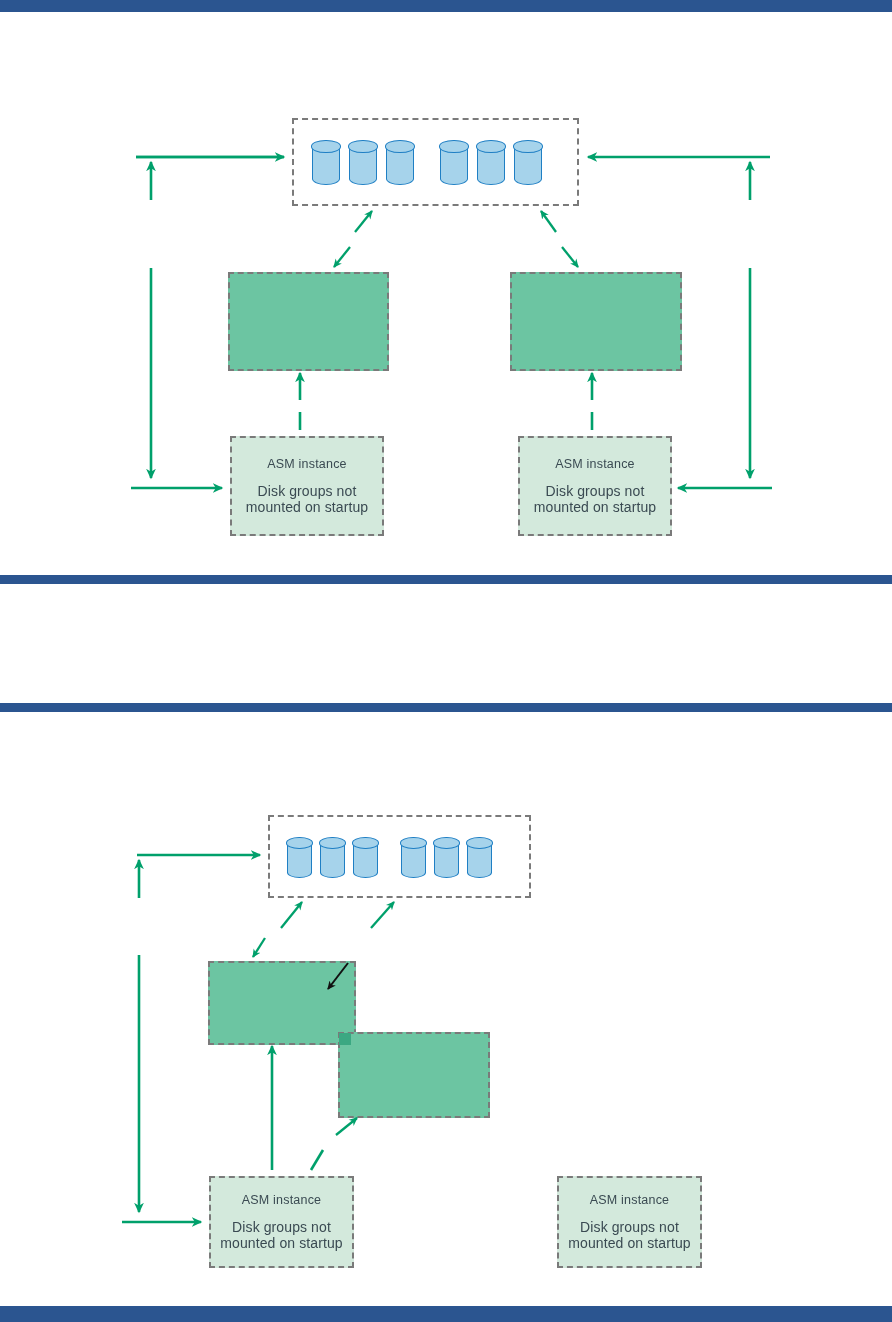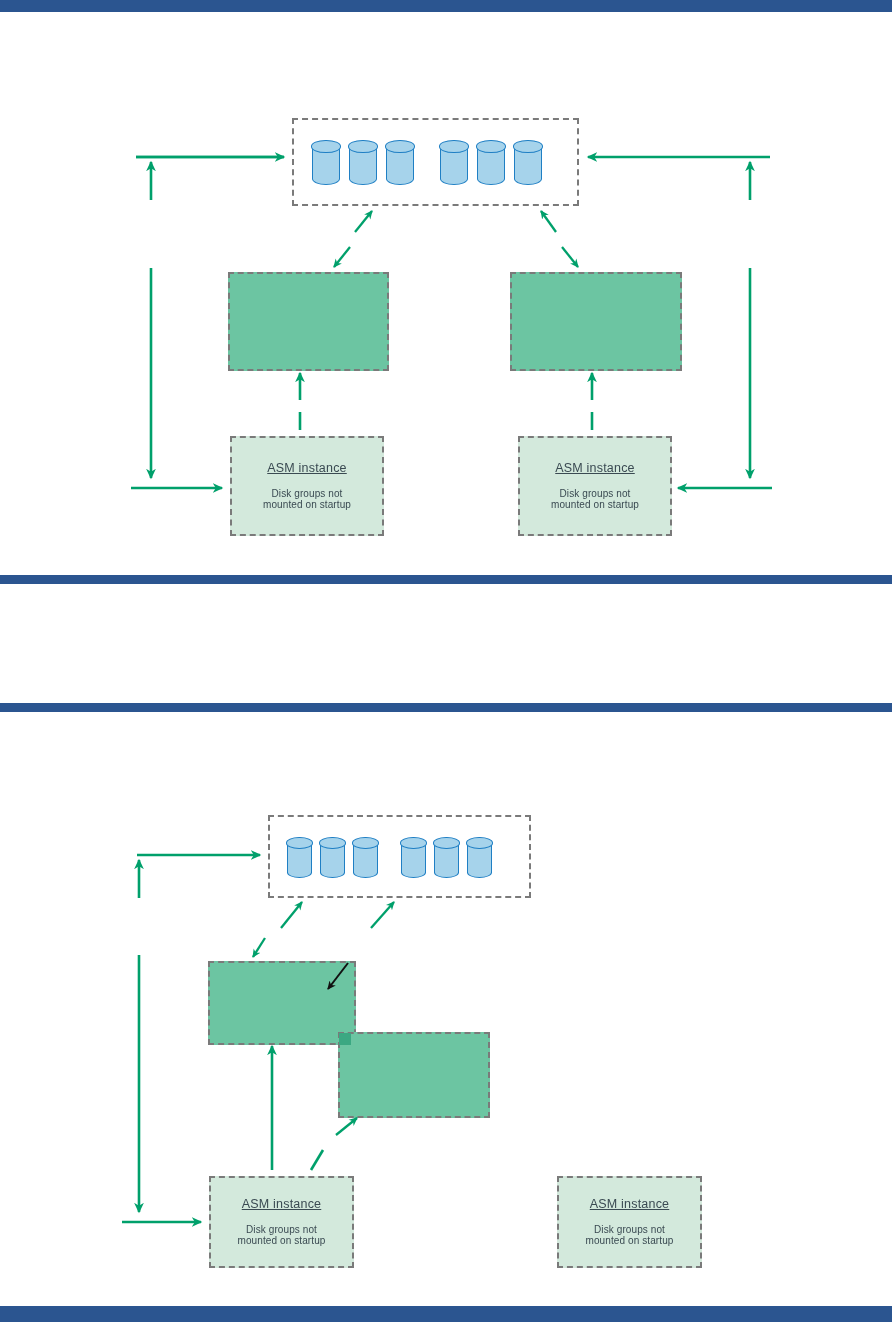--- a/index.html
+++ b/index.html
@@ -59,24 +59,23 @@
     align-items: center;
     justify-content: center;
     color: #3A4A52;
     text-align: center;
     line-height: 1.15;
   }
   .asm-title {
     font-size: 12.5px;
     margin-bottom: 12px;
     letter-spacing: 0.2px;
-    text-decoration: underline;
   }
   .asm-sub {
-    font-size: 10px;
+    font-size: 14px;
     letter-spacing: 0.1px;
   }
   .asm-sub div { white-space: nowrap; }
 
   
   .disk-row {
     position: absolute;
     display: flex;
     align-items: center;
   }

